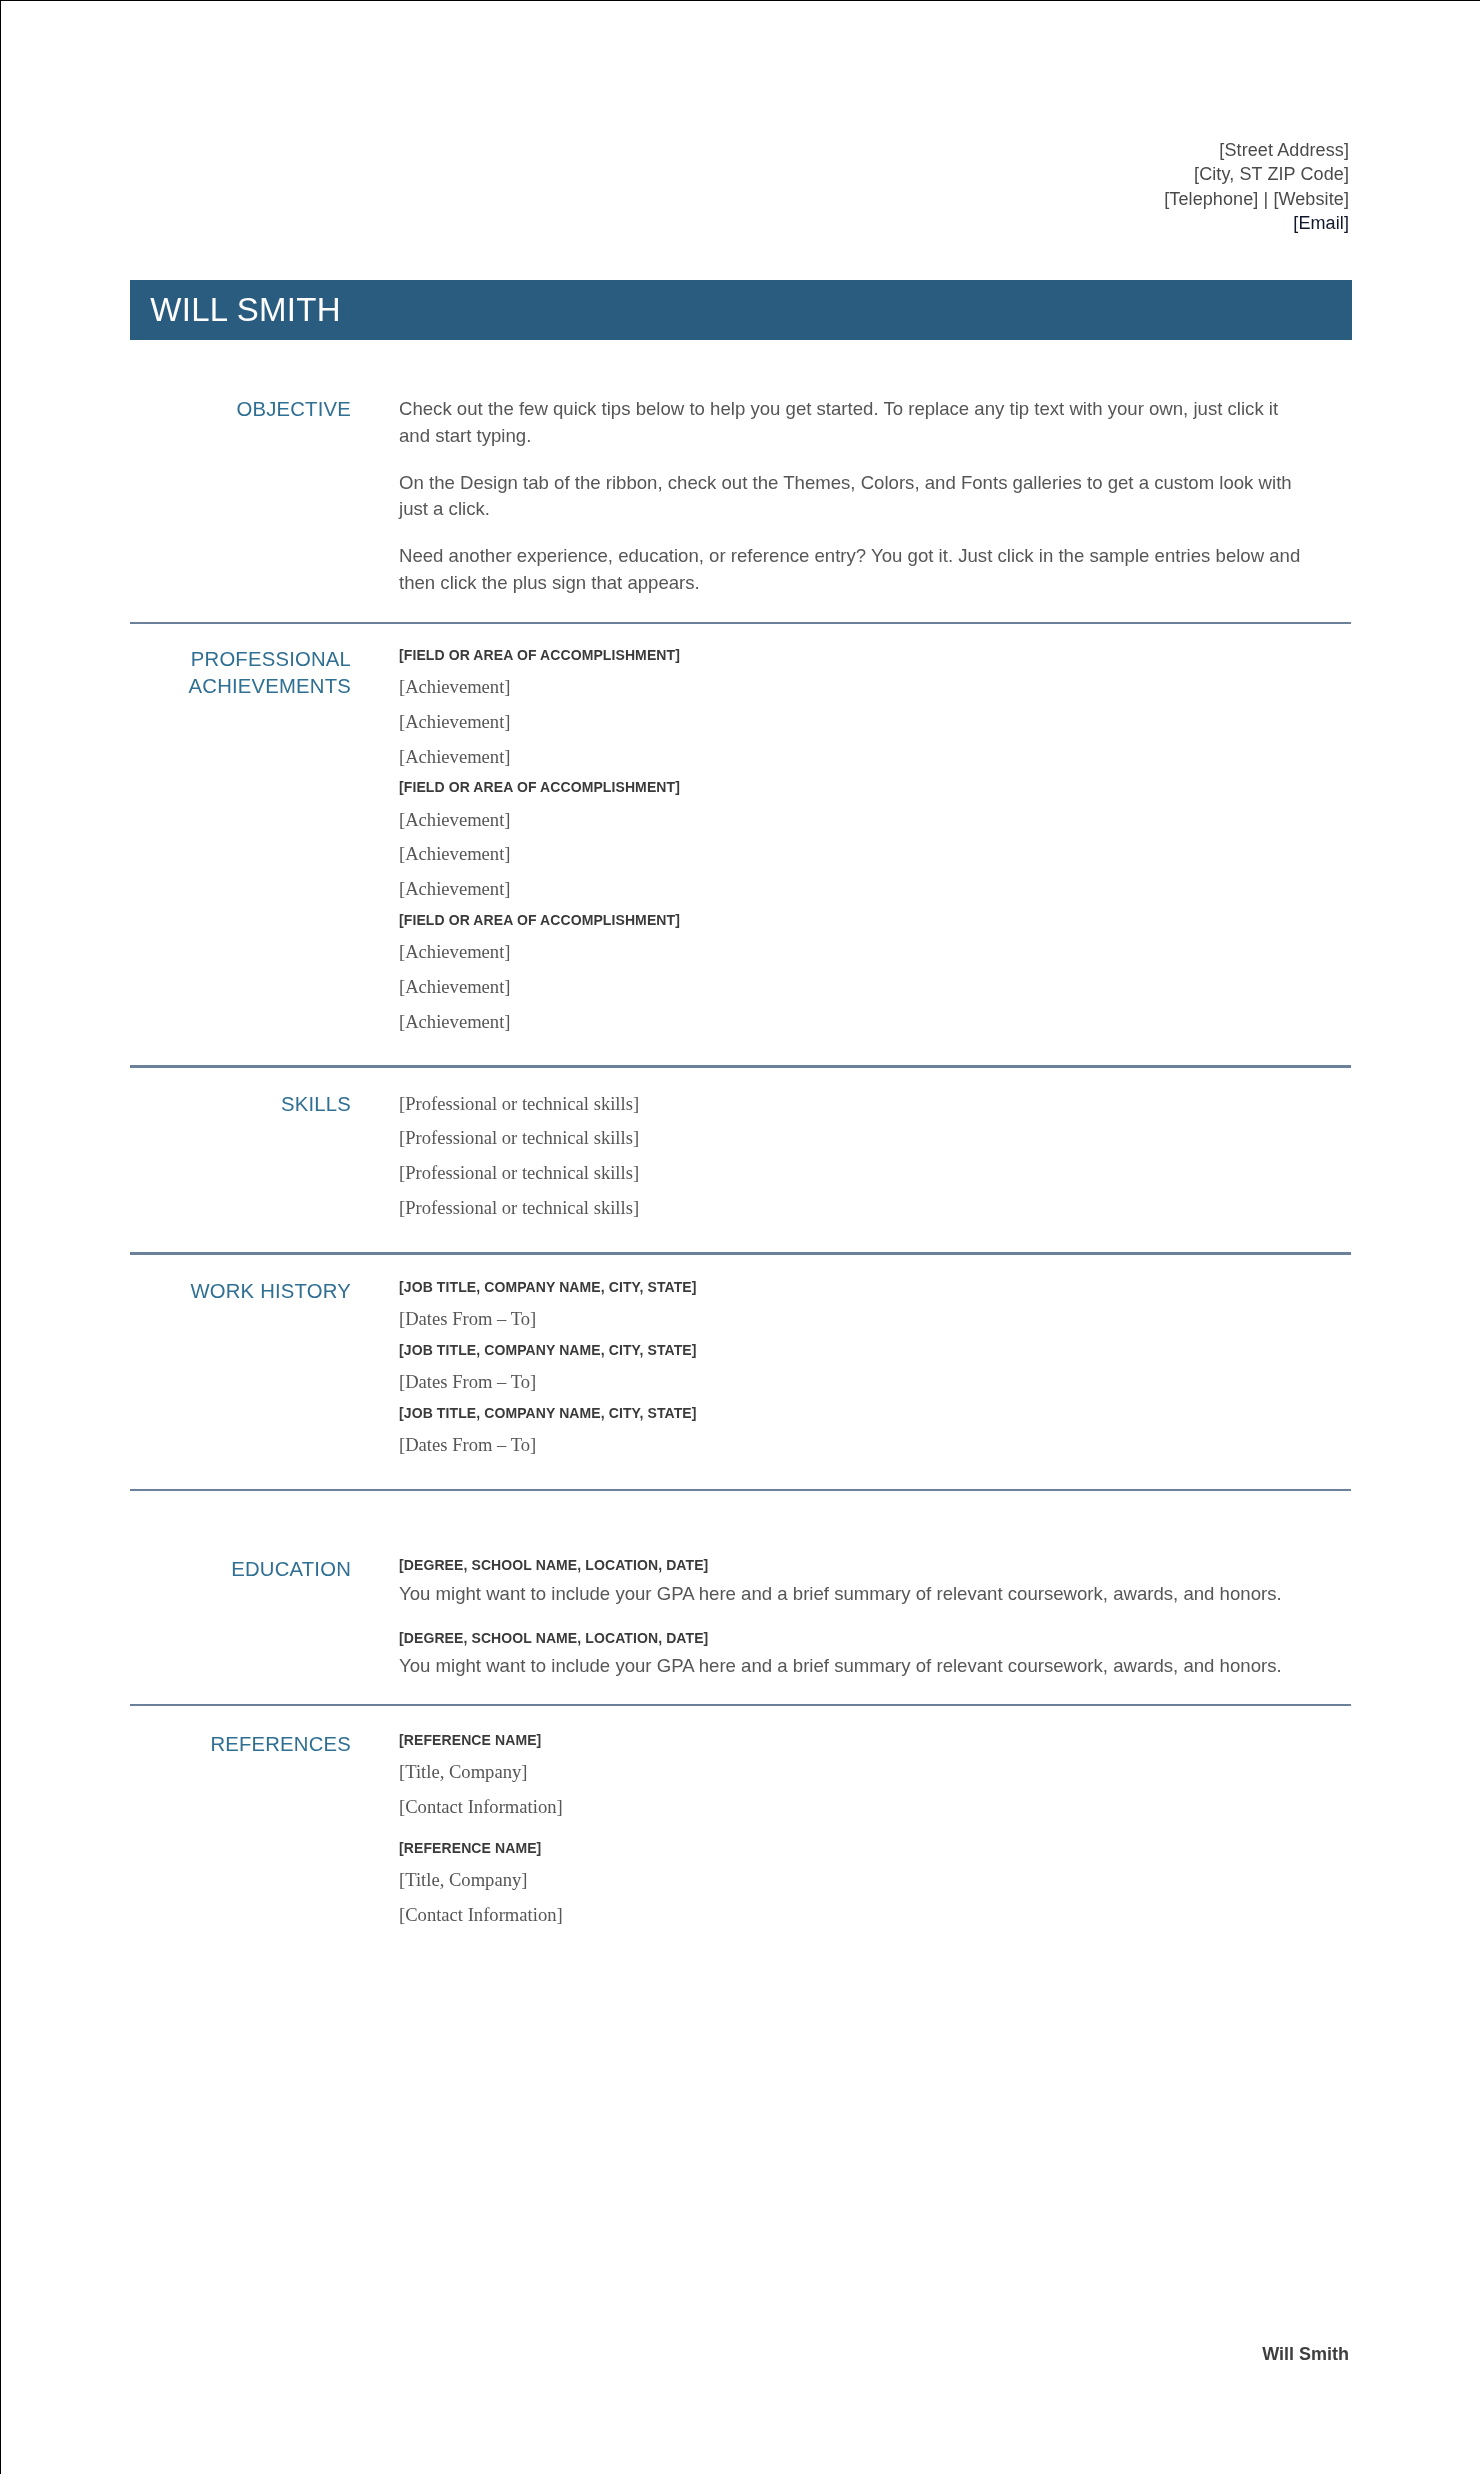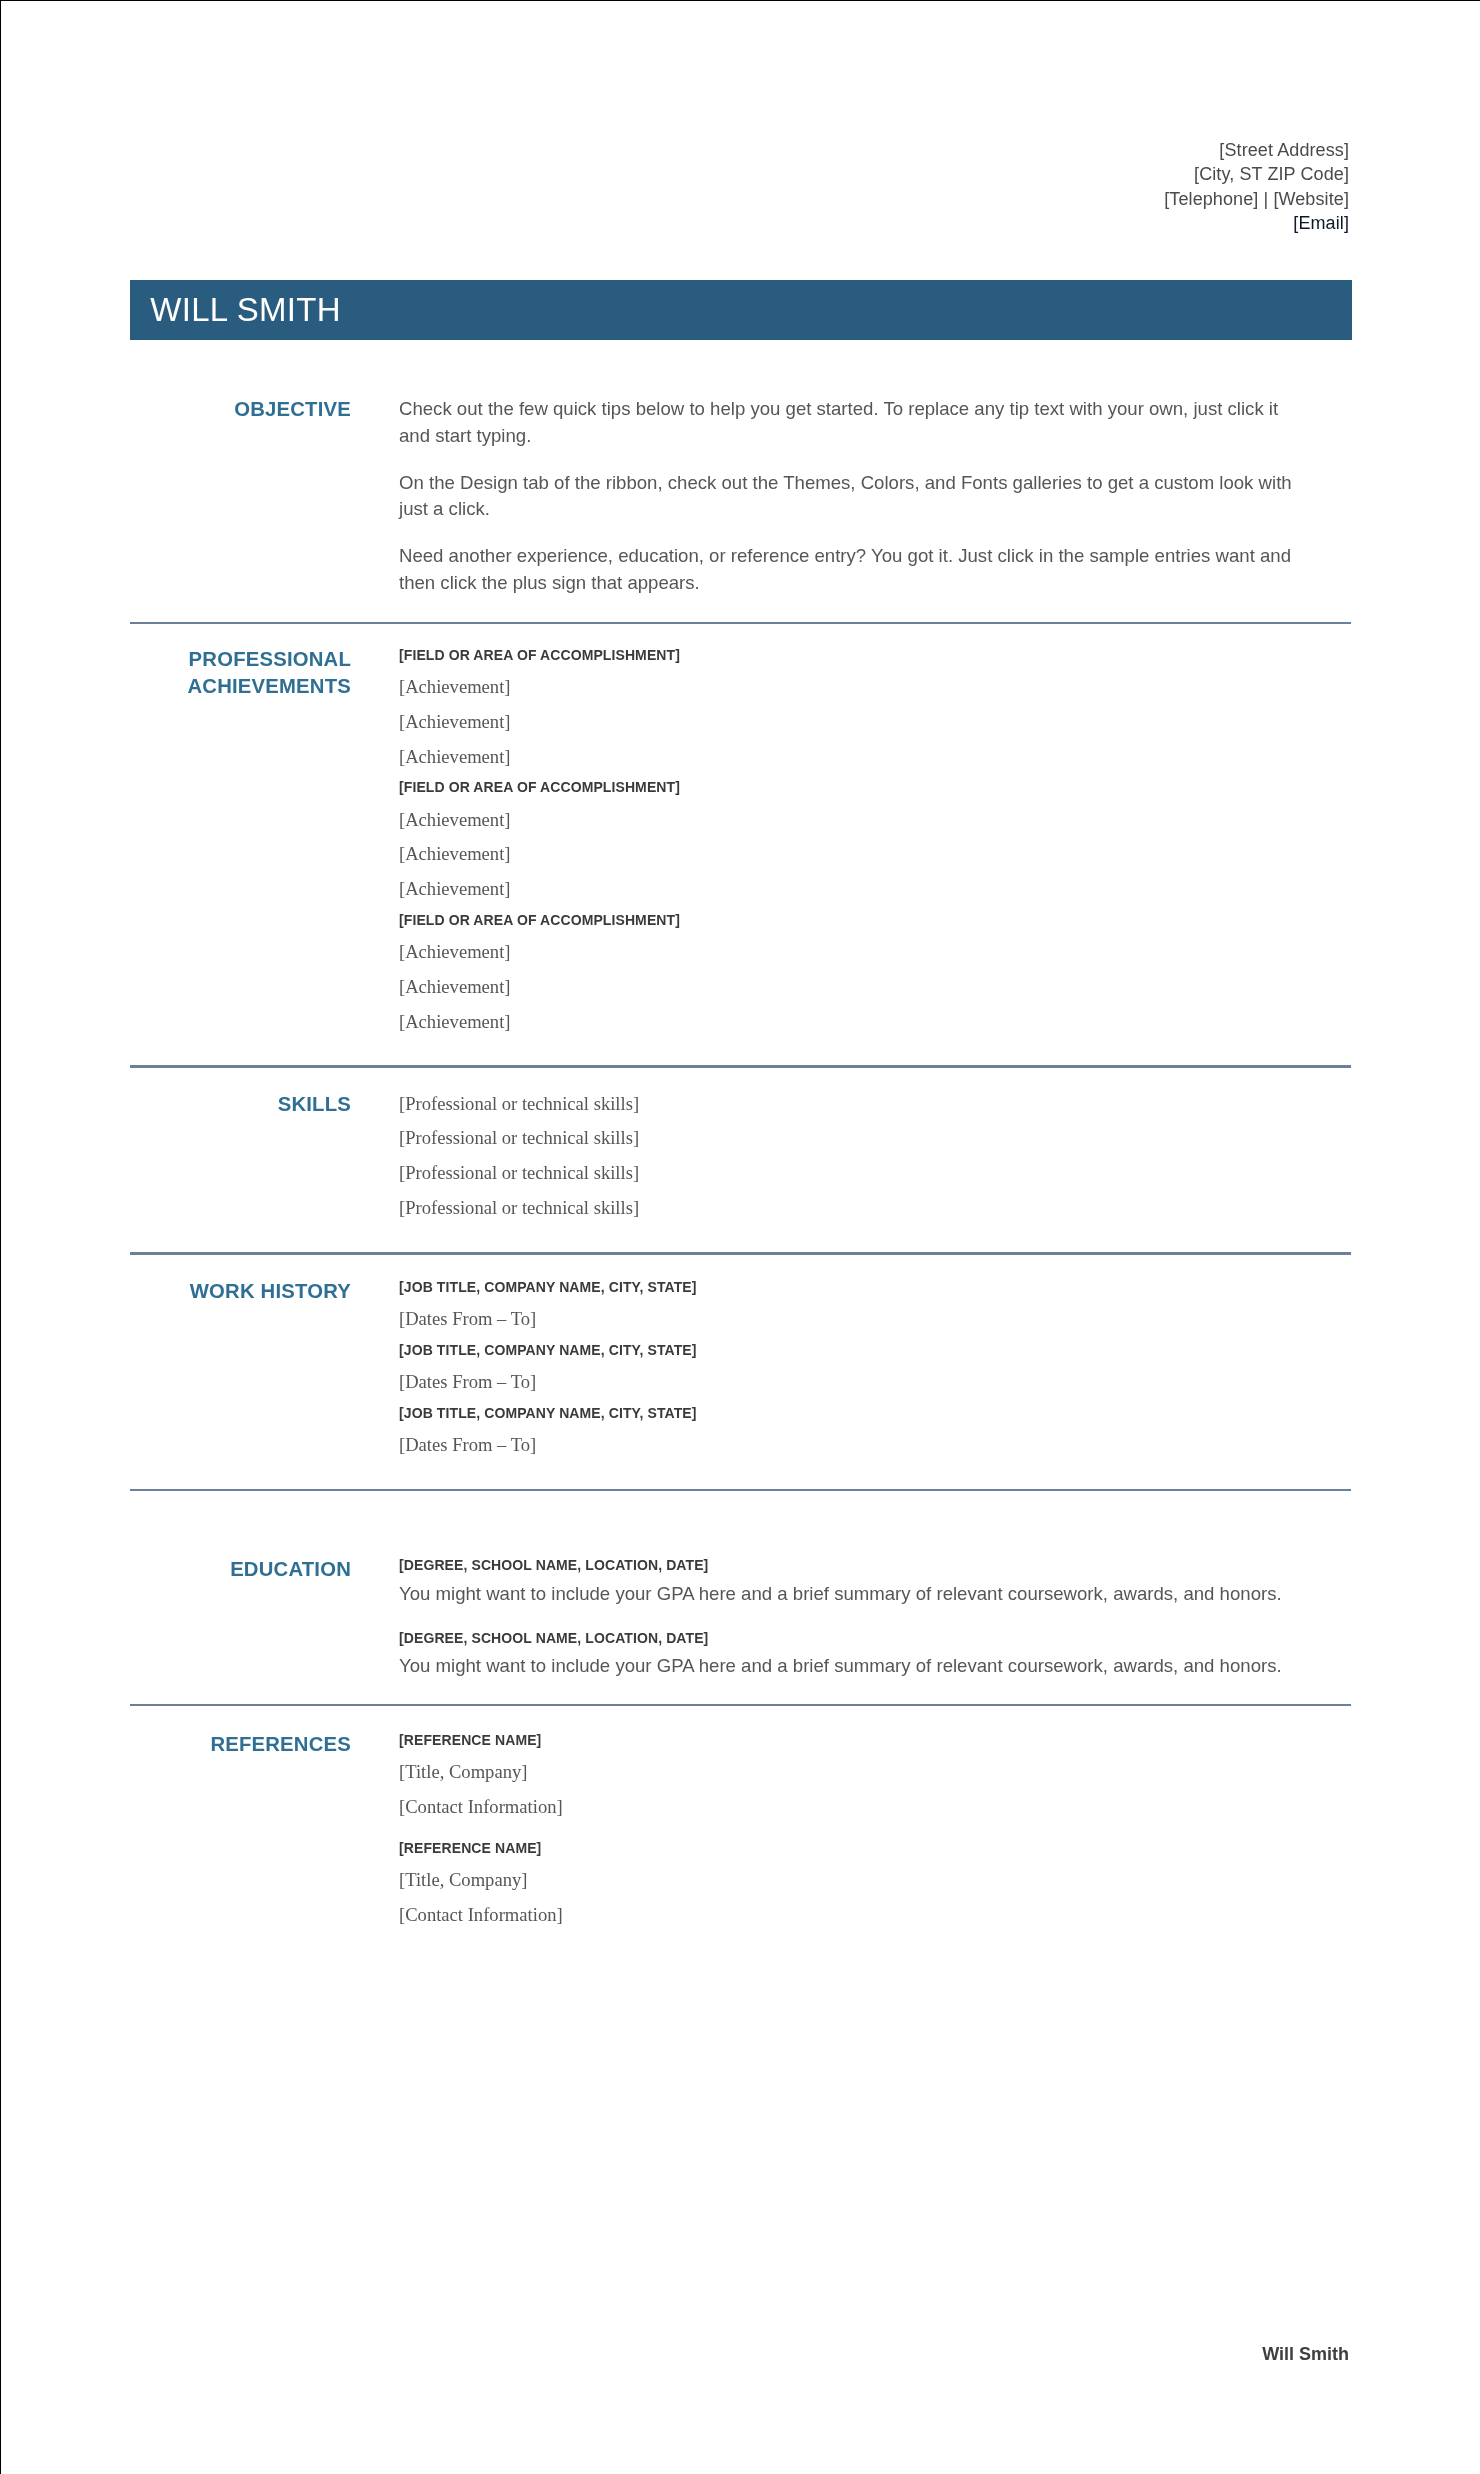--- a/index.html
+++ b/index.html
@@ -82,21 +82,21 @@
   .label-col {
     width: 221px;
     flex: 0 0 221px;
     text-align: right;
     padding-right: 0px;
     box-sizing: border-box;
   }
   .section-label {
     color: #2f6f93;
     font-size: 20.3px;
-    font-weight: 700;
+    font-weight: 400;
     letter-spacing: 0.2px;
     line-height: 1.32;
   }
 
   .content-col {
     flex: 1 1 auto;
     padding-left: 48px;
     box-sizing: border-box;
   }
 
@@ -181,21 +181,21 @@
 
   <div class="doc-body">
 
     <div class="section sec-objective">
       <div class="label-col">
         <div class="section-label">OBJECTIVE</div>
       </div>
       <div class="content-col">
         <p class="para">Check out the few quick tips below to help you get started. To replace any tip text with your own, just click it and start typing.</p>
         <p class="para">On the Design tab of the ribbon, check out the Themes, Colors, and Fonts galleries to get a custom look with just a click.</p>
-        <p class="para">Need another experience, education, or reference entry? You got it. Just click in the sample entries want and then click the plus sign that appears.</p>
+        <p class="para">Need another experience, education, or reference entry? You got it. Just click in the sample entries below and then click the plus sign that appears.</p>
       </div>
     </div>
 
     <div class="section-divider"></div>
 
     <div class="section sec-achievements">
       <div class="label-col">
         <div class="section-label">PROFESSIONAL</div>
         <div class="section-label">ACHIEVEMENTS</div>
       </div>

